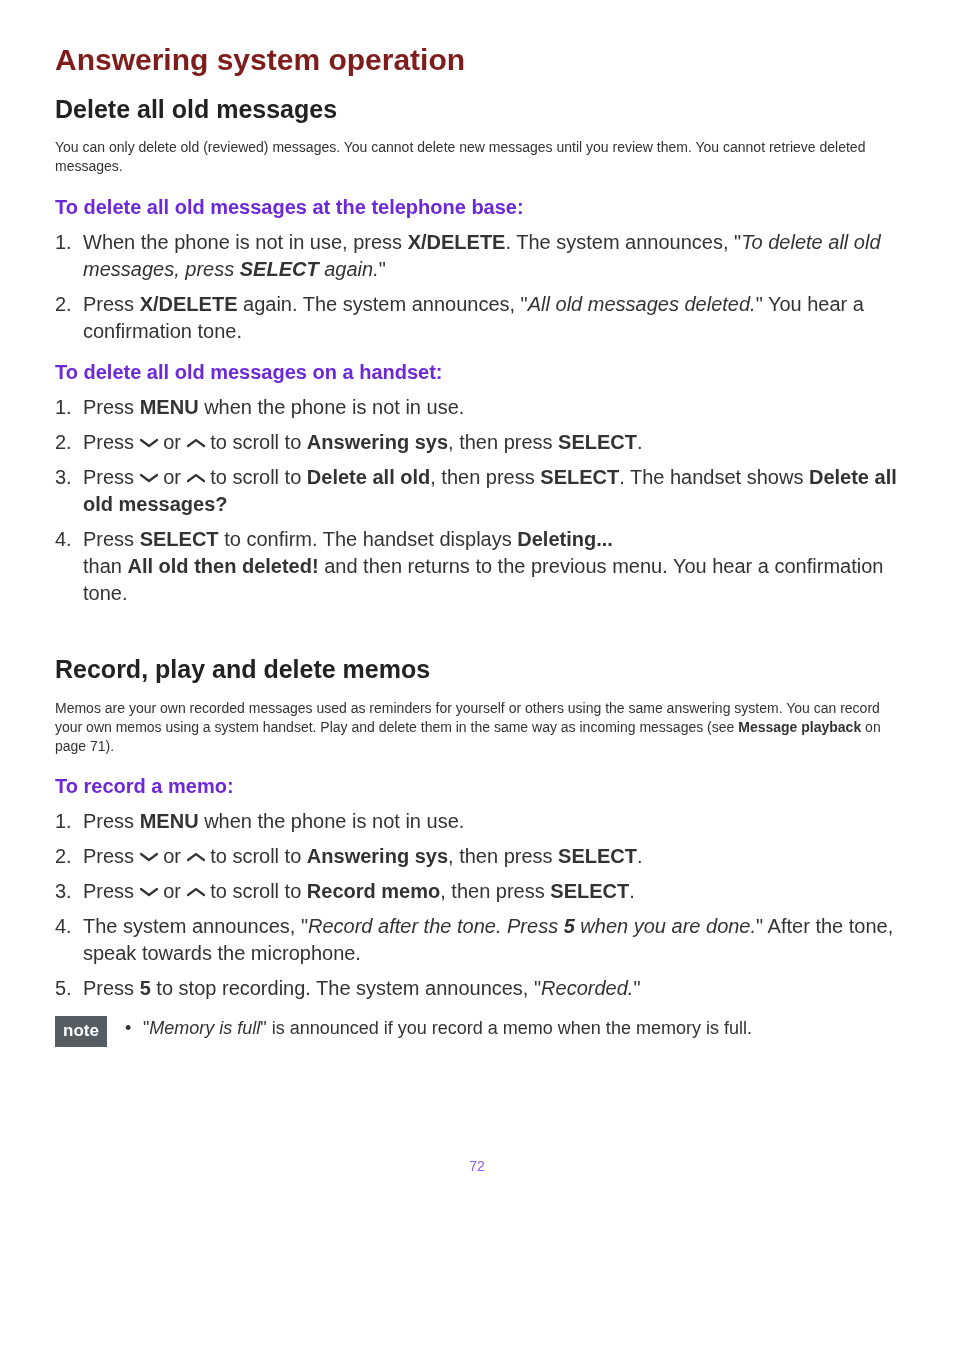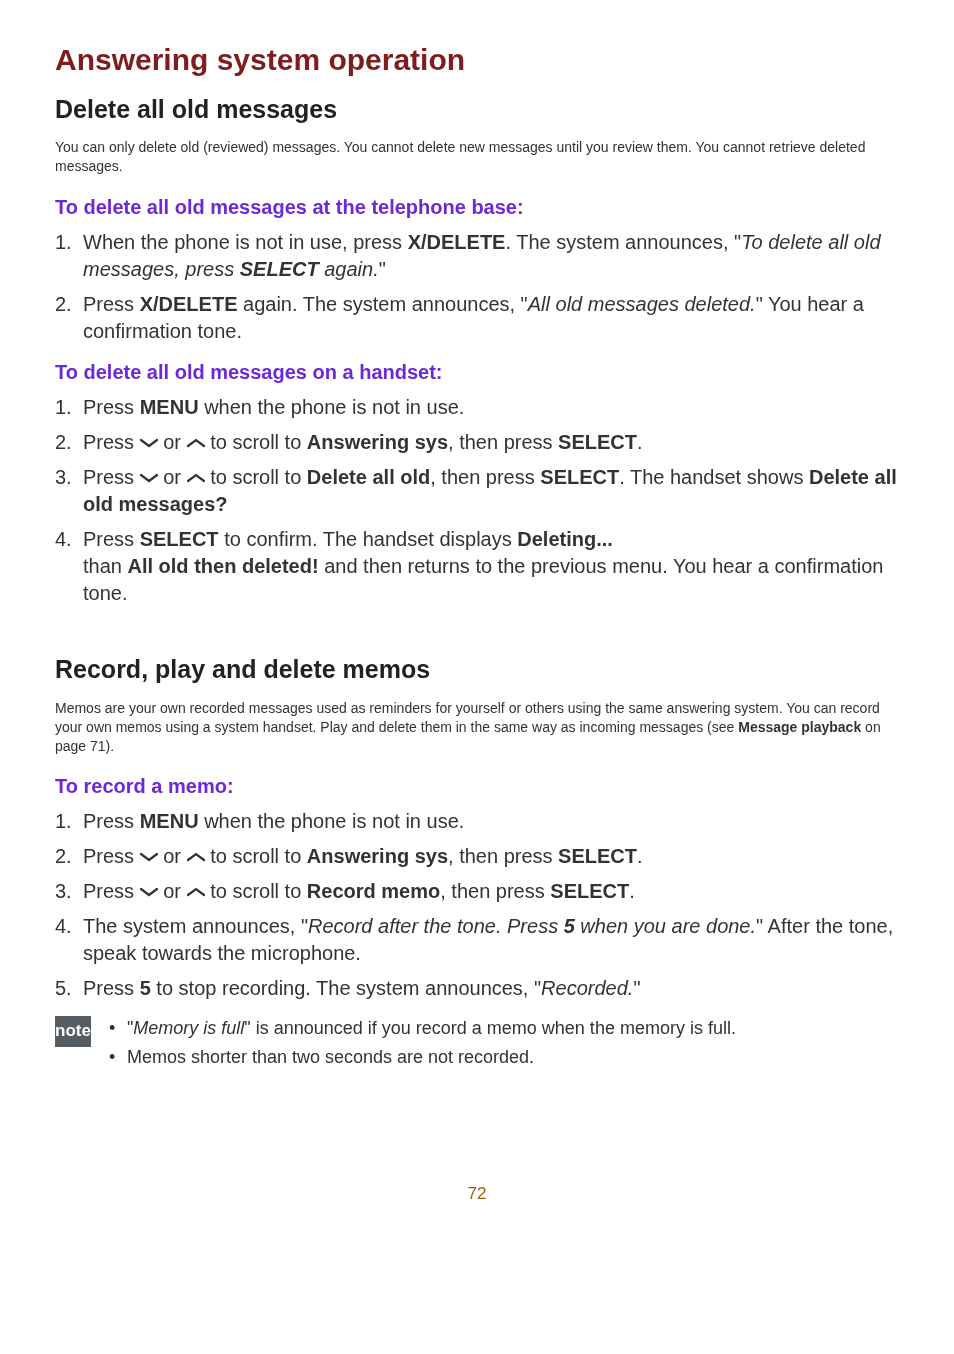--- a/index.html
+++ b/index.html
@@ -71,21 +71,21 @@
       display: flex;
       align-items: flex-start;
       gap: 14px;
       margin-top: 12px;
     }
     .note-tag {
       background: #555d63;
       color: #fff;
       font-size: 17px;
       font-weight: bold;
-      padding: 4px 0;
+      padding: 4px 8px;
       font-family: Arial, sans-serif;
       flex-shrink: 0;
     }
     ul.notes {
       list-style: none;
       font-size: 18px;
       color: #333;
     }
     ul.notes li {
       padding-left: 22px;
@@ -94,22 +94,22 @@
     }
     ul.notes li::before {
       content: "•";
       position: absolute;
       left: 4px;
       top: 0;
       font-size: 18px;
     }
     .pagenum {
       text-align: center;
-      font-size: 17px;
-      color: #a16207;
+      font-size: 14px;
+      color: #8b5cf6;
       margin-top: 110px;
     }
   </style>
 </head>
 <body>
 
 <h1>Answering system operation</h1>
 
 <h2>Delete all old messages</h2>
 
@@ -158,17 +158,16 @@
         <path d="M1 9 L9 3 L17 9" stroke="#333" stroke-width="2.2" fill="none" stroke-linecap="round"></path>
       </svg><span> to scroll to </span><span class="bold">Record memo</span><span>, then press </span><span class="bold">SELECT</span><span>.</span></li>
   <li><span class="num">4.</span><span>The system announces, "</span><span class="italic">Record after the tone. Press </span><span class="bolditalic">5</span><span class="italic"> when you are done.</span><span>" After the tone, speak towards the microphone.</span></li>
   <li><span class="num">5.</span><span>Press </span><span class="bold">5</span><span> to stop recording. The system announces, "</span><span class="italic">Recorded.</span><span>"</span></li>
 </ol>
 
 <div class="note-row">
   <div class="note-tag">note</div>
   <ul class="notes">
     <li><span>"</span><span class="italic">Memory is full</span><span>" is announced if you record a memo when the memory is full.</span></li>
-    <li>Memos shorter than two seconds are not recorded.</li>
   </ul>
 </div>
 
 <div class="pagenum">72</div>
 
 </body></html>

